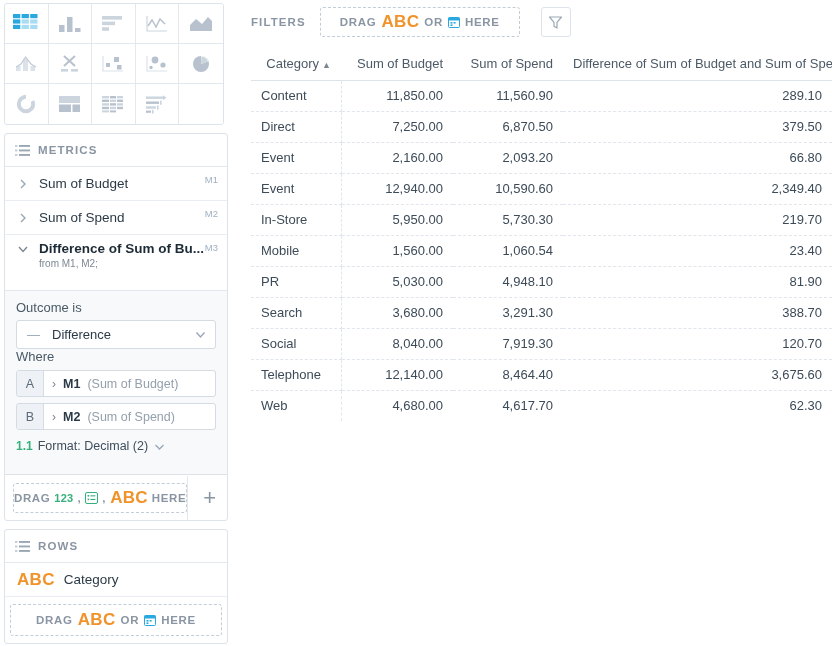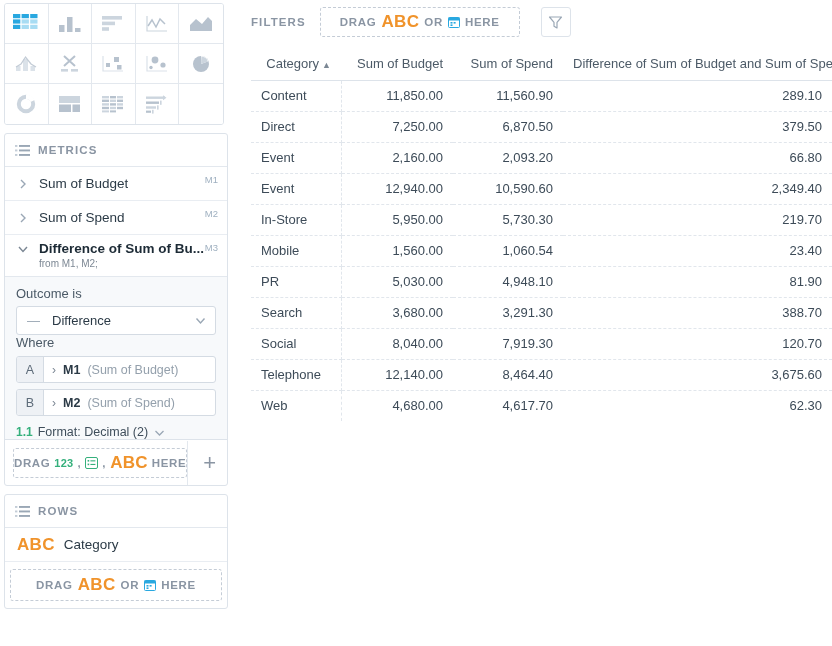--- a/index.html
+++ b/index.html
@@ -78,39 +78,39 @@
     font-size: 13.5px; color: #2b3a46;
     white-space: nowrap; overflow: hidden;
   }
   .metric-tag {
     position: absolute; right: 9px; top: 7px;
     font-size: 9.5px; color: #9fb0c0;
   }
 
   
   .metric-row-expanded {
-    padding: 6px 10px 6px 12px;
+    padding: 6px 10px 20px 12px;
     height: auto; display: block;
     border-bottom: 1px solid #e3e8ee;
     position: relative;
   }
   .mre-top { display: flex; align-items: center; }
   .mre-name {
     font-size: 13.5px; color: #1d2b36; font-weight: bold;
     white-space: nowrap; overflow: hidden;
   }
   .mre-sub {
     font-size: 10px; color: #7d8894;
     margin: 2px 0 1px 22px;
   }
 
   
   .editor {
     background: #f7f9fb;
-    padding: 9px 11px 0 11px;
+    padding: 9px 11px 21px 11px;
     border-bottom: 1px solid #dde3ea;
   }
   .ed-label { font-size: 13px; color: #4a5966; margin-bottom: 5px; }
   .ed-select {
     height: 29px; background: #fff;
     border: 1px solid #d4dbe3; border-radius: 3px;
     display: flex; align-items: center;
     padding: 0 8px 0 10px;
     font-size: 13px; color: #2b3a46;
   }

